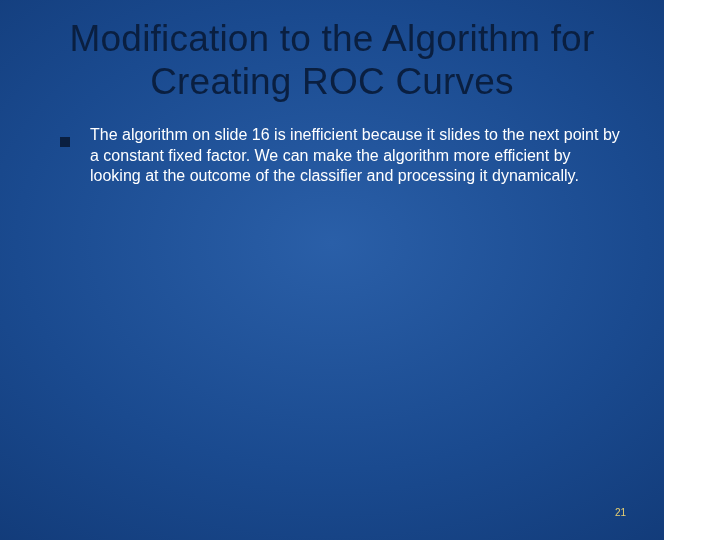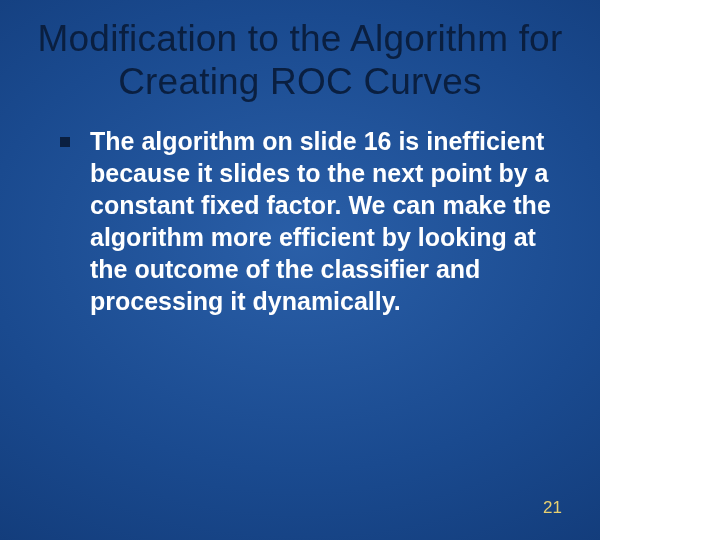--- a/index.html
+++ b/index.html
@@ -3,21 +3,21 @@
 <meta charset="utf-8">
 <style>
   html, body {
     margin: 0;
     padding: 0;
     width: 720px;
     height: 540px;
     overflow: hidden;
   }
   .slide {
-    width: 600px;
+    width: 664px;
     height: 540px;
     background: radial-gradient(ellipse 900px 650px at 50% 45%, #2a5fa8 0%, #1a4a8f 35%, #0f3570 70%, #082450 100%);
     box-sizing: border-box;
     padding: 18px 30px 0 30px;
     font-family: Verdana, Geneva, sans-serif;
     color: #ffffff;
     position: relative;
   }
   .title {
     font-family: Arial, Helvetica, sans-serif;
@@ -39,31 +39,31 @@
   }
   .bullet-marker {
     width: 10px;
     height: 10px;
     background: #0a1f40;
     flex: 0 0 10px;
     margin-top: 12px;
     margin-right: 20px;
   }
   .bullet-text {
-    font-size: 25px;
+    font-size: 16px;
     line-height: 1.28;
     color: #ffffff;
     flex: 1;
-    font-weight: bold;
+    font-weight: normal;
   }
   .page-num {
     position: absolute;
     right: 38px;
     bottom: 22px;
-    font-size: 17px;
+    font-size: 10px;
     color: #e8d070;
     font-family: Arial, sans-serif;
     margin-top: 16px;
   }
 </style>
 </head>
 <body>
 
 <div class="slide">
   <h1 class="title">Modification to the Algorithm for Creating ROC Curves</h1>

